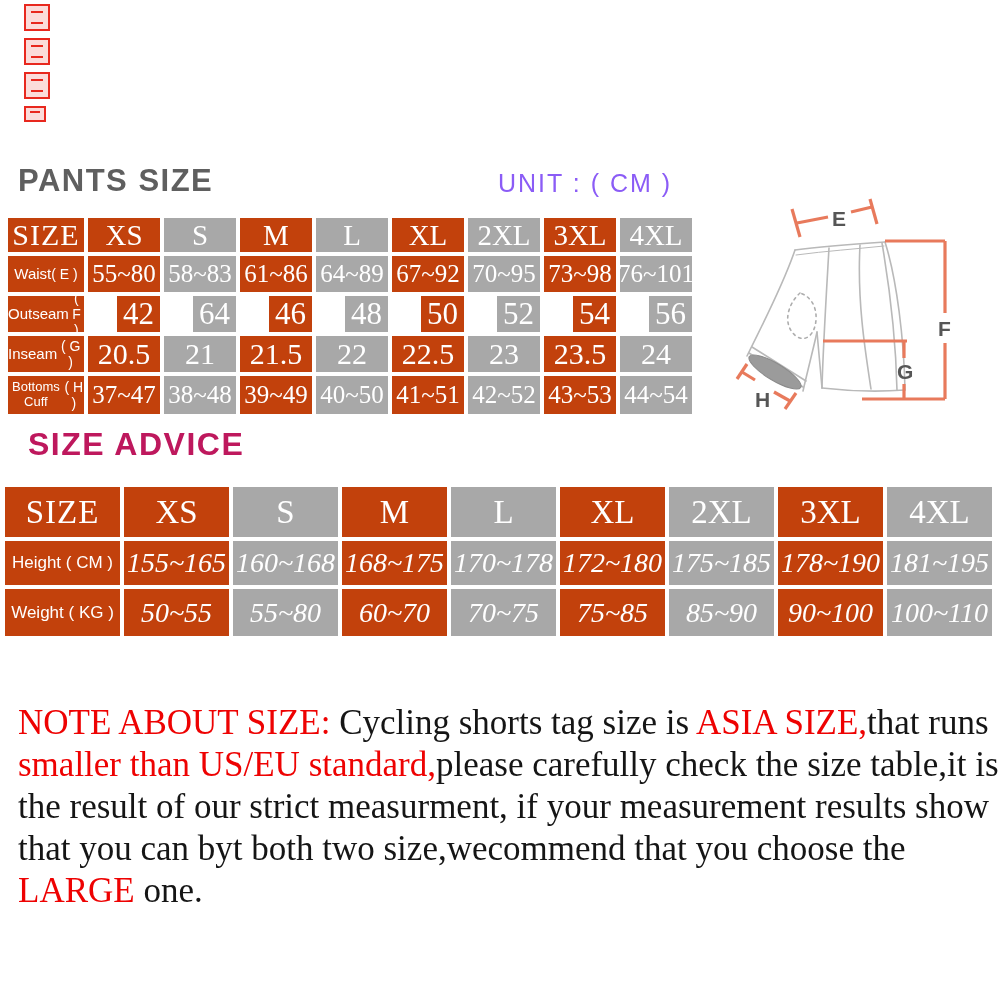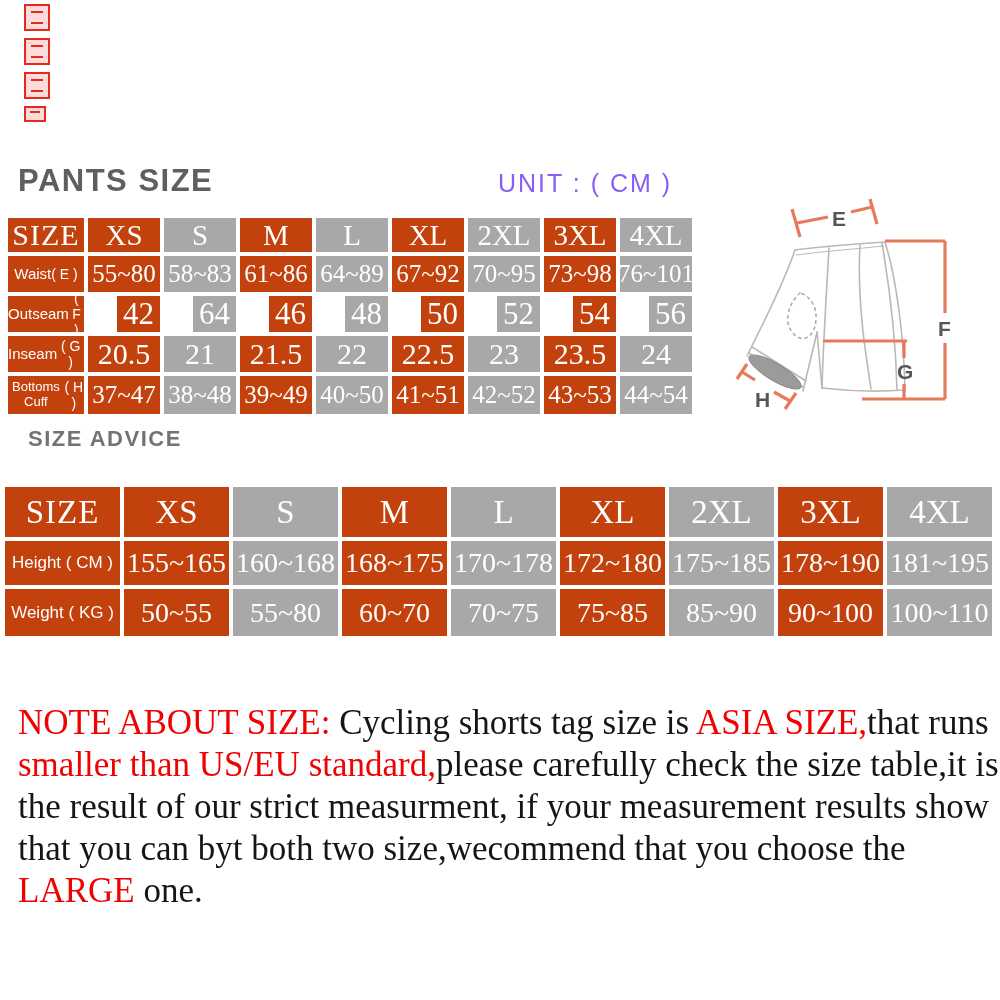--- a/index.html
+++ b/index.html
@@ -10,21 +10,21 @@
   .stamps{position:absolute;left:24px;top:4px;display:flex;flex-direction:column;gap:7px;}
   .stamp{width:22px;height:23px;border:2px solid #e8281e;background:rgba(232,60,50,.18);
          display:flex;align-items:center;justify-content:center;}
   .stamp i{display:block;width:12px;height:9px;border-top:2px solid #e8281e;border-bottom:2px solid #e8281e;}
   .stamp.small{width:18px;height:12px;}
   .stamp.small i{width:10px;height:4px;border-bottom:none;}
 
   
   .h-title{position:absolute;font-weight:bold;letter-spacing:1.5px;color:#5f5f5f;}
   #pants-title{left:18px;top:163px;font-size:31px;}
-  #advice-title{left:28px;top:426px;font-size:22px;color:#737373;}
+  #advice-title{left:28px;top:426px;font-size:32px;color:#be185d;}
   #unit-label{position:absolute;left:498px;top:169px;font-size:25px;color:#8b5cf6;letter-spacing:2px;}
 
   
   .sztable{position:absolute;display:grid;gap:4px;}
   #pants-table{left:8px;top:218px;grid-template-columns:76px repeat(8,72px);
                grid-template-rows:34px 36px 36px 36px 38px;}
   #advice-table{left:5px;top:487px;grid-template-columns:115px repeat(8,105px);
                 grid-template-rows:50px 44px 47px;}
   .cell{display:flex;align-items:center;justify-content:center;color:#fff;overflow:hidden;}
   .dark{background:#c2410c;}
@@ -34,21 +34,21 @@
   #pants-table .sizehead{font-size:30px;letter-spacing:1px;}
   #pants-table .val.r0,#pants-table .val.r3{font-size:25px;}
   #pants-table .val.r1{font-size:31px;margin-left:29px;}
   #pants-table .val.r2{font-size:30px;}
   .rl{flex-direction:row;font-family:"Liberation Sans",sans-serif;line-height:1.15;text-align:center;}
   #pants-table .rl{font-size:15px;}
   #pants-table .rl div:nth-child(2){font-size:14px;}
   #pants-table .rl.r3 div:first-child{font-size:13px;}
   #advice-table .head{font-size:33px;}
   #advice-table .sizehead{font-size:33px;letter-spacing:1px;}
-  #advice-table .val{font-size:28px;}
+  #advice-table .val{font-size:28px;font-style:italic;}
   #advice-table .rl{font-size:17px;}
 
   
   #diagram{position:absolute;left:700px;top:160px;}
   .mlabel{font-family:"Liberation Sans",sans-serif;font-weight:bold;fill:#565656;font-size:21px;}
 
   
   #note{position:absolute;left:18px;top:703px;width:970px;color:#151515;
         font-family:"Liberation Serif",serif;font-size:35px;}
   .note-line{height:42px;white-space:nowrap;}

